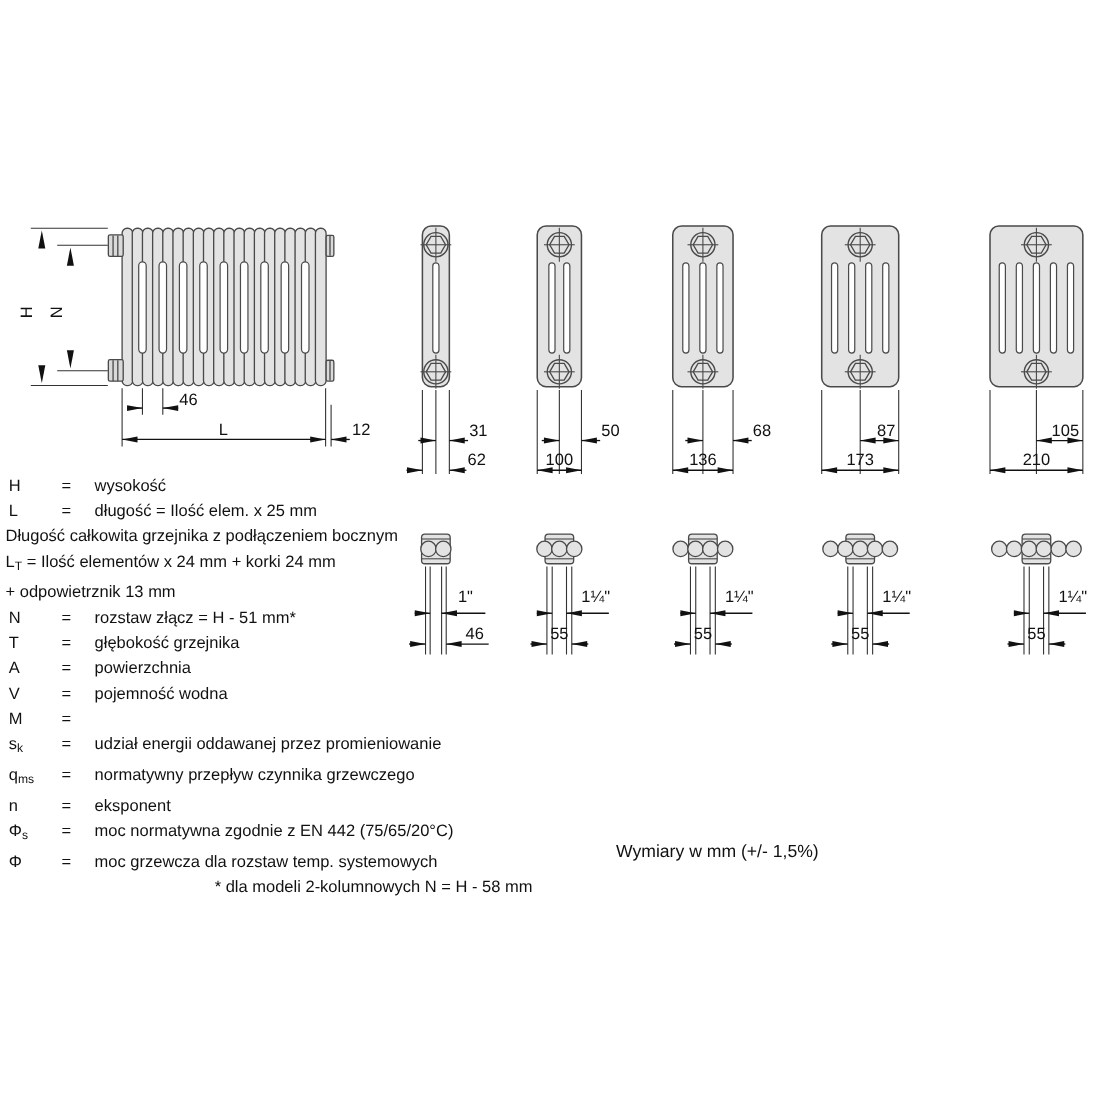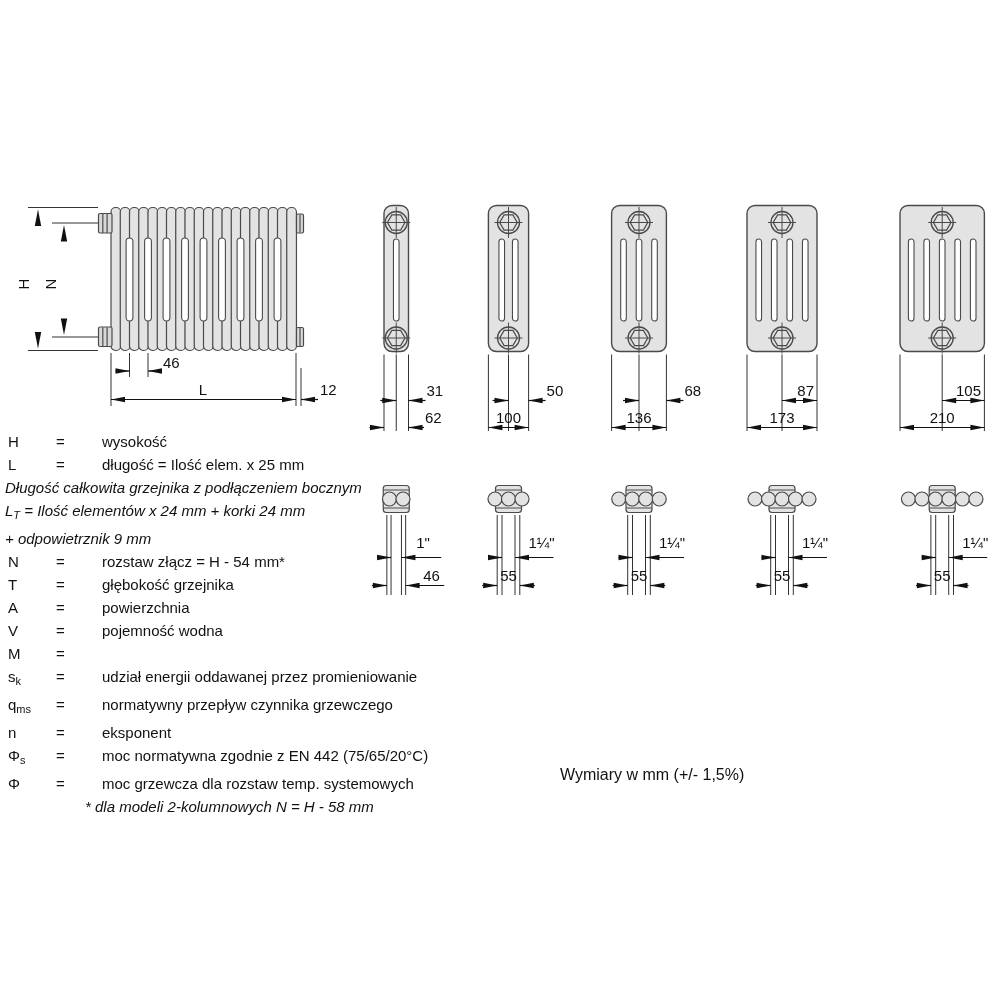--- a/index.html
+++ b/index.html
@@ -4,23 +4,23 @@
 <style>
   html,body{margin:0;padding:0;background:#fff;}
   #canvas{position:relative;width:1000px;height:1000px;background:#fff;overflow:hidden;
           font-family:"Liberation Sans",sans-serif;color:#111;}
   svg{position:absolute;left:0;top:0;}
   svg text{font-family:"Liberation Sans",sans-serif;font-size:15px;fill:#111;}
   .legend{position:absolute;left:4px;top:430px;width:480px;font-size:15px;color:#111;}
   .leg-row{display:flex;line-height:23px;white-space:nowrap;}
   .leg-sym{width:48px;padding-left:4px;}
   .leg-eq{width:30px;}
-  .leg-desc{flex:1;margin-left:16px;}
-  .leg-plain{line-height:23px;white-space:nowrap;padding-left:1px;font-style:italic;}
-  .leg-indent{padding-left:81px;}
+  .leg-desc{flex:1;}
+  .leg-plain{line-height:23px;white-space:nowrap;padding-left:1px;}
+  .leg-indent{padding-left:81px;text-align:right;}
   .sub{font-size:11px;vertical-align:-3px;}
   .note{position:absolute;left:560px;top:766px;font-size:16px;white-space:nowrap;}
 </style>
 </head>
 <body>
 
 <div id="canvas">
 
 <svg width="1000" height="1000" viewBox="0 0 1000 1000">
   <defs>
@@ -356,25 +356,25 @@
   <div class="leg-row">
     <span class="leg-sym">L</span>
     <span class="leg-eq">=</span>
     <span class="leg-desc">długość = Ilość elem. x 25 mm</span>
   </div>
   <div class="leg-plain">Długość całkowita grzejnika z podłączeniem bocznym</div>
   <div class="leg-plain">
     <span>L</span><span class="sub">T</span>
     <span>= Ilość elementów x 24 mm + korki 24 mm</span>
   </div>
-  <div class="leg-plain">+ odpowietrznik 9 mm</div>
+  <div class="leg-plain">+ odpowietrznik 13 mm</div>
   <div class="leg-row">
     <span class="leg-sym">N</span>
     <span class="leg-eq">=</span>
-    <span class="leg-desc">rozstaw złącz = H - 54 mm*</span>
+    <span class="leg-desc">rozstaw złącz = H - 51 mm*</span>
   </div>
   <div class="leg-row">
     <span class="leg-sym">T</span>
     <span class="leg-eq">=</span>
     <span class="leg-desc">głębokość grzejnika</span>
   </div>
   <div class="leg-row">
     <span class="leg-sym">A</span>
     <span class="leg-eq">=</span>
     <span class="leg-desc">powierzchnia</span>

